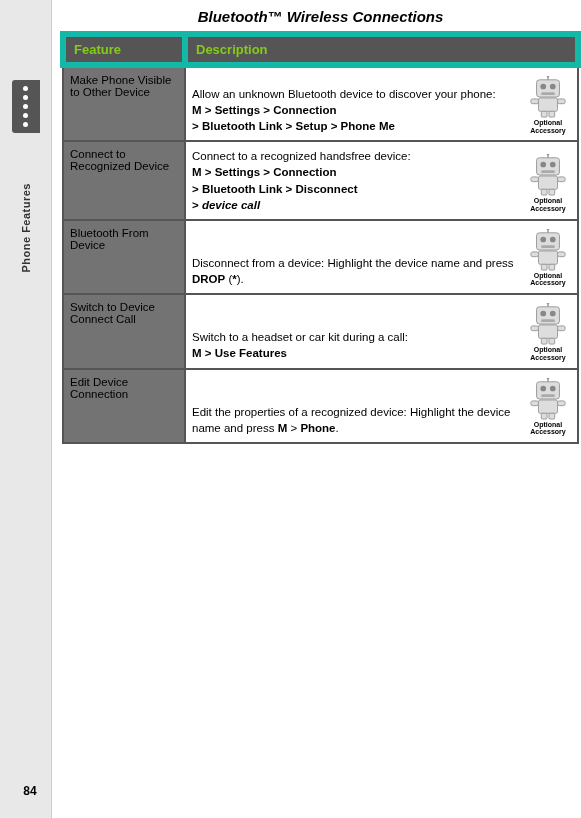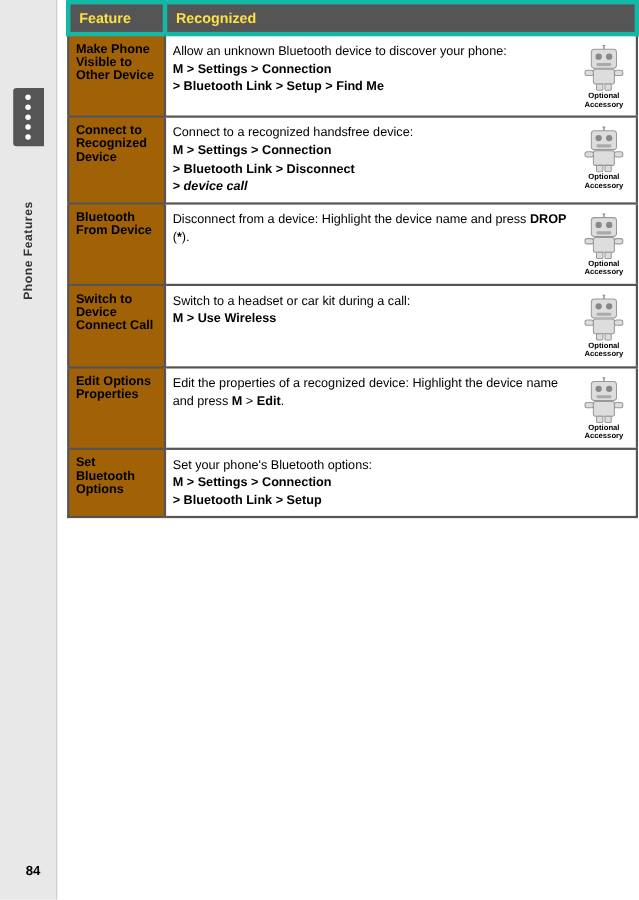--- a/index.html
+++ b/index.html
@@ -94,25 +94,25 @@
     
     .feature-table {
       width: 100%;
       border-collapse: collapse;
       border: 2px solid #555;
       margin: 0;
     }
 
     .feature-table thead tr th {
       background: #555;
-      color: #fde047;
+      color: #84cc16;
       font-size: 13px;
       font-weight: bold;
       padding: 5px 8px;
-      border: 4px solid #14b8a6;
+      border: 6px solid #14b8a6;
       text-align: left;
     }
 
     .feature-table tbody tr {
       border-bottom: 2px solid #555;
     }
 
     .feature-table tbody tr:last-child {
       border-bottom: none;
     }
@@ -122,35 +122,35 @@
       vertical-align: top;
       border-right: 2px solid #555;
       font-size: 11.5px;
     }
 
     .feature-table td:last-child {
       border-right: none;
     }
 
     .col-feature {
-      width: 88px;
-      font-weight: bold;
+      width: 122px;
+      font-weight: normal;
       font-size: 12px;
       color: #000;
-      background: #a16207;
+      background: #737373;
     }
 
     .col-desc {
       background: #fff;
       flex: 1;
     }
 
     .desc-cell {
       display: flex;
-      align-items: flex-start;
+      align-items: flex-end;
       gap: 4px;
     }
 
     .desc-text {
       flex: 1;
       font-size: 11.5px;
       color: #000;
       line-height: 1.4;
     }
 
@@ -205,39 +205,40 @@
       <div class="sidebar-dot"></div>
       <div class="sidebar-dot"></div>
       <div class="sidebar-dot"></div>
       <div class="sidebar-dot"></div>
     </div>
     <div class="sidebar-label">Phone Features</div>
     <div class="page-number">84</div>
   </div>
 
   <div class="main-content">
+    <div class="page-title">Bluetooth™ Wireless Connections</div>
 
     <table class="feature-table">
       <thead>
         <tr>
           <th>Feature</th>
-          <th colspan="2">Recognized</th>
+          <th colspan="2">Description</th>
         </tr>
       </thead>
       <tbody>
 
         <tr class="row-white">
           <td class="col-feature">
             <span>Make Phone Visible to Other Device</span>
           </td>
           <td class="col-desc">
             <div class="desc-cell">
               <div class="desc-text">
                 Allow an unknown Bluetooth device to discover your phone:<br>
-                <span class="menu-path"><b>M</b> &gt; <b>Settings</b> &gt; <b>Connection</b><br>&gt; <b>Bluetooth Link</b> &gt; <b>Setup</b> &gt; <b>Find Me</b></span>
+                <span class="menu-path"><b>M</b> &gt; <b>Settings</b> &gt; <b>Connection</b><br>&gt; <b>Bluetooth Link</b> &gt; <b>Setup</b> &gt; <b>Phone Me</b></span>
               </div>
               <div class="accessory-icon">
                 <svg class="robot-svg" viewBox="0 0 40 44">
 
                   <rect x="8" y="4" width="24" height="18" rx="3" fill="#ddd" stroke="#999" stroke-width="1"></rect>
                   <circle cx="15" cy="11" r="3" fill="#888"></circle>
                   <circle cx="25" cy="11" r="3" fill="#888"></circle>
                   <rect x="13" y="17" width="14" height="3" rx="1" fill="#aaa"></rect>
 
                   <line x1="20" y1="4" x2="20" y2="0" stroke="#999" stroke-width="1.5"></line>
@@ -317,21 +318,21 @@
         </tr>
 
         <tr class="row-alt">
           <td class="col-feature">
             <span>Switch to Device Connect Call</span>
           </td>
           <td class="col-desc">
             <div class="desc-cell">
               <div class="desc-text">
                 Switch to a headset or car kit during a call:<br>
-                <span class="menu-path"><b>M</b> &gt; <b>Use Wireless</b></span>
+                <span class="menu-path"><b>M</b> &gt; <b>Use Features</b></span>
               </div>
               <div class="accessory-icon">
                 <svg class="robot-svg" viewBox="0 0 40 44">
                   <rect x="8" y="4" width="24" height="18" rx="3" fill="#ddd" stroke="#999" stroke-width="1"></rect>
                   <circle cx="15" cy="11" r="3" fill="#888"></circle>
                   <circle cx="25" cy="11" r="3" fill="#888"></circle>
                   <rect x="13" y="17" width="14" height="3" rx="1" fill="#aaa"></rect>
                   <line x1="20" y1="4" x2="20" y2="0" stroke="#999" stroke-width="1.5"></line>
                   <circle cx="20" cy="0" r="1.5" fill="#999"></circle>
                   <rect x="10" y="23" width="20" height="14" rx="2" fill="#ddd" stroke="#999" stroke-width="1"></rect>
@@ -341,57 +342,44 @@
                   <rect x="21" y="37" width="6" height="6" rx="1" fill="#ddd" stroke="#999" stroke-width="1"></rect>
                 </svg>
                 <div class="accessory-label">Optional<br>Accessory</div>
               </div>
             </div>
           </td>
         </tr>
 
         <tr class="row-white">
           <td class="col-feature">
-            <span>Edit Options Properties</span>
-          </td>
-          <td class="col-desc">
-            <div class="desc-cell">
-              <div class="desc-text">
-                Edit the properties of a recognized device: Highlight the device name and press <b>M</b> &gt; <b>Edit</b>.
-              </div>
-              <div class="accessory-icon">
-                <svg class="robot-svg" viewBox="0 0 40 44">
-                  <rect x="8" y="4" width="24" height="18" rx="3" fill="#ddd" stroke="#999" stroke-width="1"></rect>
-                  <circle cx="15" cy="11" r="3" fill="#888"></circle>
-                  <circle cx="25" cy="11" r="3" fill="#888"></circle>
-                  <rect x="13" y="17" width="14" height="3" rx="1" fill="#aaa"></rect>
-                  <line x1="20" y1="4" x2="20" y2="0" stroke="#999" stroke-width="1.5"></line>
-                  <circle cx="20" cy="0" r="1.5" fill="#999"></circle>
-                  <rect x="10" y="23" width="20" height="14" rx="2" fill="#ddd" stroke="#999" stroke-width="1"></rect>
-                  <rect x="2" y="24" width="8" height="5" rx="2" fill="#ddd" stroke="#999" stroke-width="1"></rect>
-                  <rect x="30" y="24" width="8" height="5" rx="2" fill="#ddd" stroke="#999" stroke-width="1"></rect>
-                  <rect x="13" y="37" width="6" height="6" rx="1" fill="#ddd" stroke="#999" stroke-width="1"></rect>
-                  <rect x="21" y="37" width="6" height="6" rx="1" fill="#ddd" stroke="#999" stroke-width="1"></rect>
-                </svg>
-                <div class="accessory-label">Optional<br>Accessory</div>
-              </div>
-            </div>
-          </td>
-        </tr>
-
-        <tr class="row-alt">
-          <td class="col-feature">
-            <span>Set Bluetooth Options</span>
-          </td>
-          <td class="col-desc">
-            <div class="desc-cell">
-              <div class="desc-text">
-                Set your phone's Bluetooth options:<br>
-                <span class="menu-path"><b>M</b> &gt; <b>Settings</b> &gt; <b>Connection</b><br>&gt; <b>Bluetooth Link</b> &gt; <b>Setup</b></span>
-              </div>
-            </div>
-          </td>
-        </tr>
+            <span>Edit Device Connection</span>
+          </td>
+          <td class="col-desc">
+            <div class="desc-cell">
+              <div class="desc-text">
+                Edit the properties of a recognized device: Highlight the device name and press <b>M</b> &gt; <b>Phone</b>.
+              </div>
+              <div class="accessory-icon">
+                <svg class="robot-svg" viewBox="0 0 40 44">
+                  <rect x="8" y="4" width="24" height="18" rx="3" fill="#ddd" stroke="#999" stroke-width="1"></rect>
+                  <circle cx="15" cy="11" r="3" fill="#888"></circle>
+                  <circle cx="25" cy="11" r="3" fill="#888"></circle>
+                  <rect x="13" y="17" width="14" height="3" rx="1" fill="#aaa"></rect>
+                  <line x1="20" y1="4" x2="20" y2="0" stroke="#999" stroke-width="1.5"></line>
+                  <circle cx="20" cy="0" r="1.5" fill="#999"></circle>
+                  <rect x="10" y="23" width="20" height="14" rx="2" fill="#ddd" stroke="#999" stroke-width="1"></rect>
+                  <rect x="2" y="24" width="8" height="5" rx="2" fill="#ddd" stroke="#999" stroke-width="1"></rect>
+                  <rect x="30" y="24" width="8" height="5" rx="2" fill="#ddd" stroke="#999" stroke-width="1"></rect>
+                  <rect x="13" y="37" width="6" height="6" rx="1" fill="#ddd" stroke="#999" stroke-width="1"></rect>
+                  <rect x="21" y="37" width="6" height="6" rx="1" fill="#ddd" stroke="#999" stroke-width="1"></rect>
+                </svg>
+                <div class="accessory-label">Optional<br>Accessory</div>
+              </div>
+            </div>
+          </td>
+        </tr>
+
 
       </tbody>
     </table>
   </div>
 </div>
 
 </body></html>

